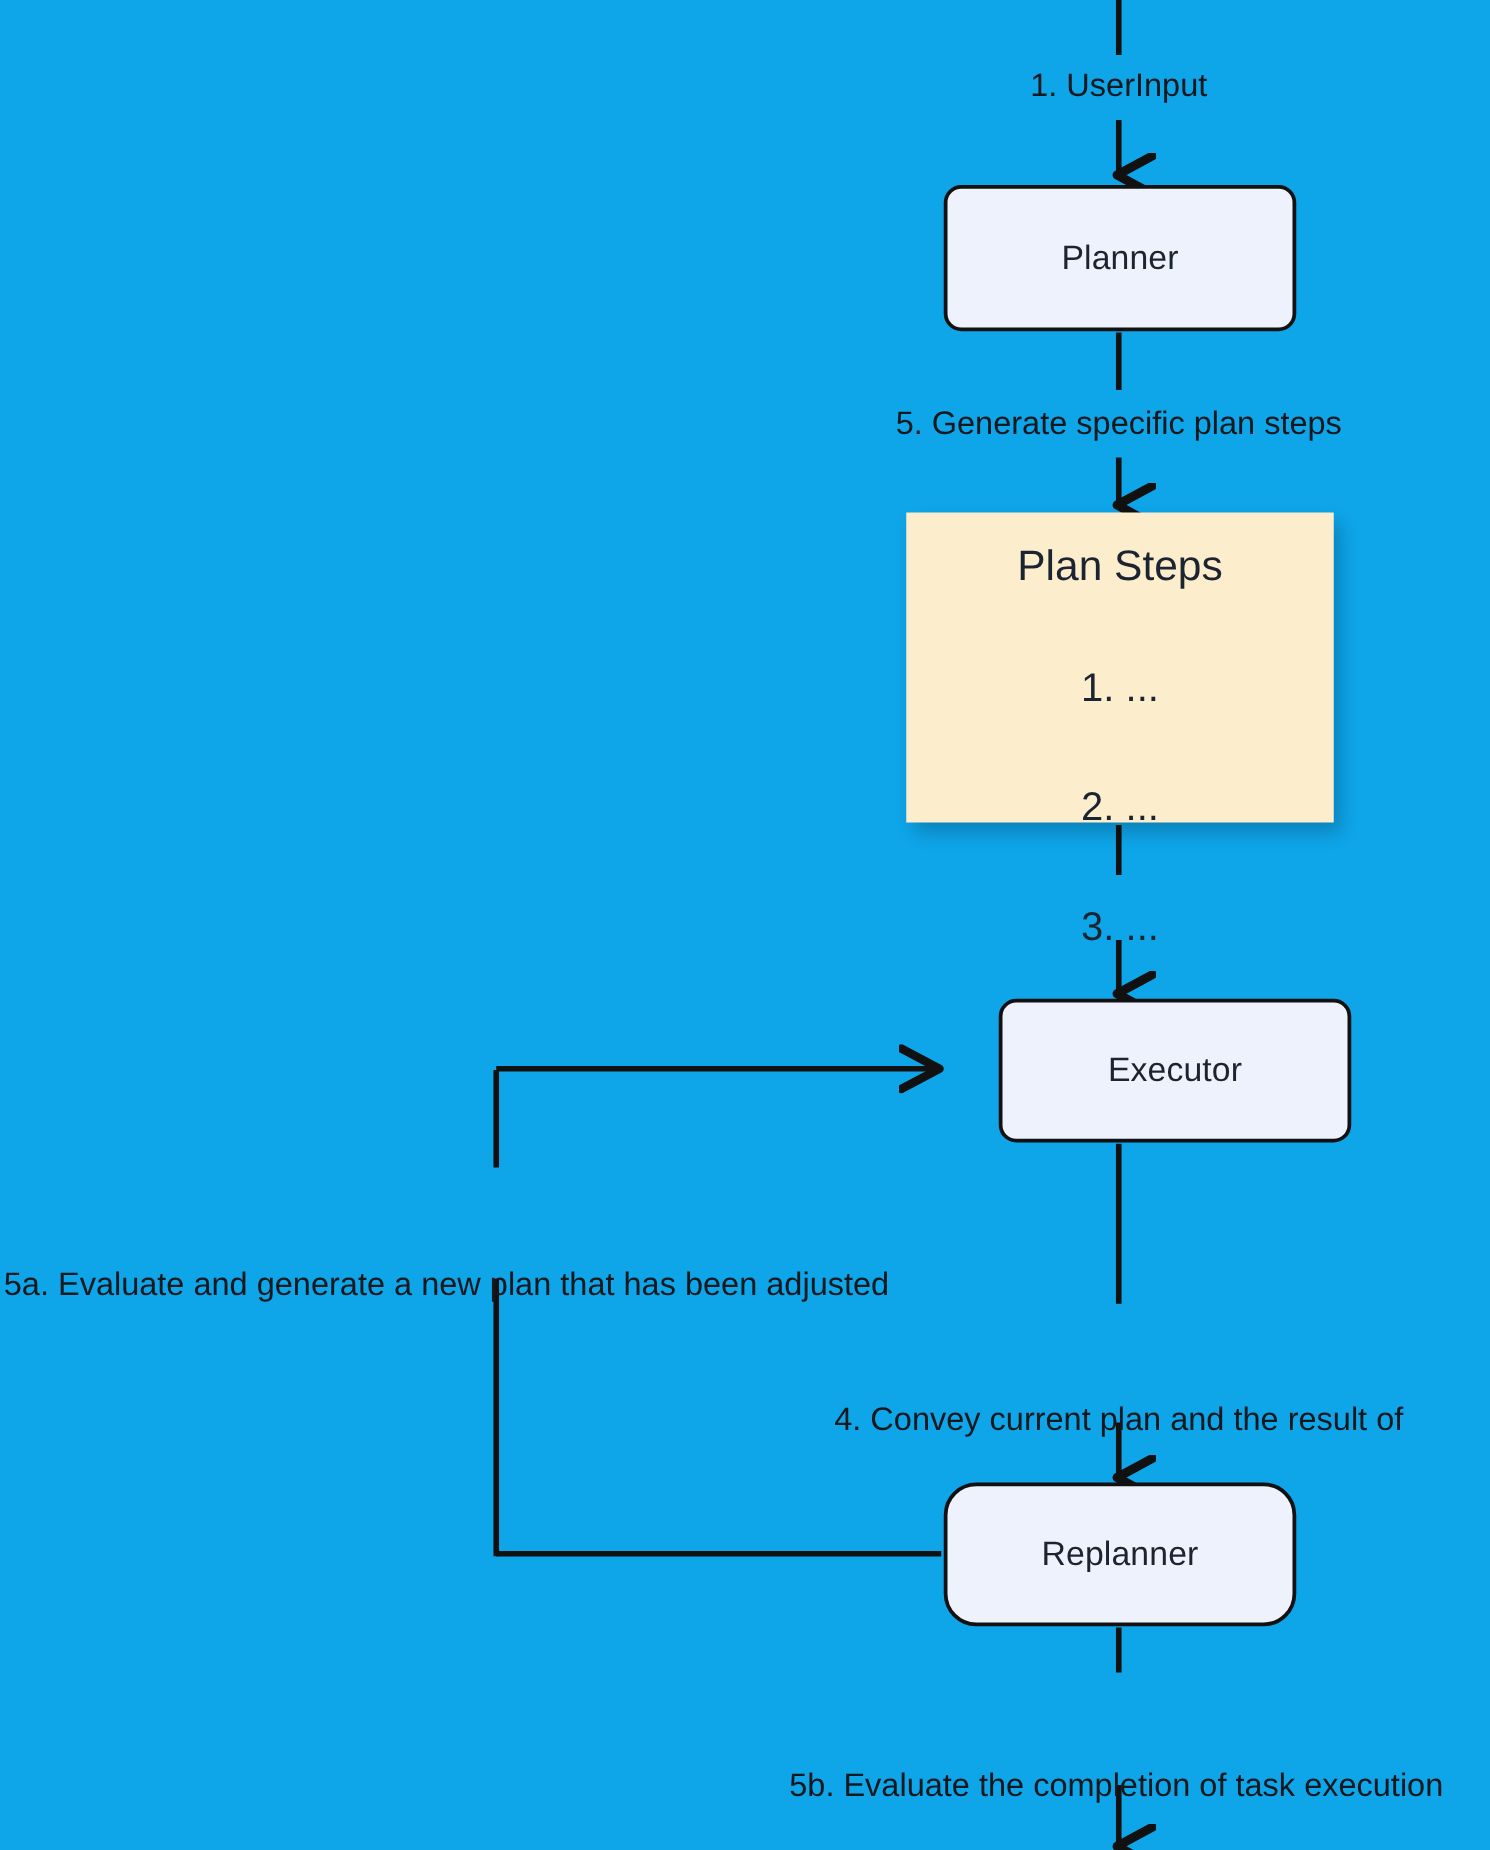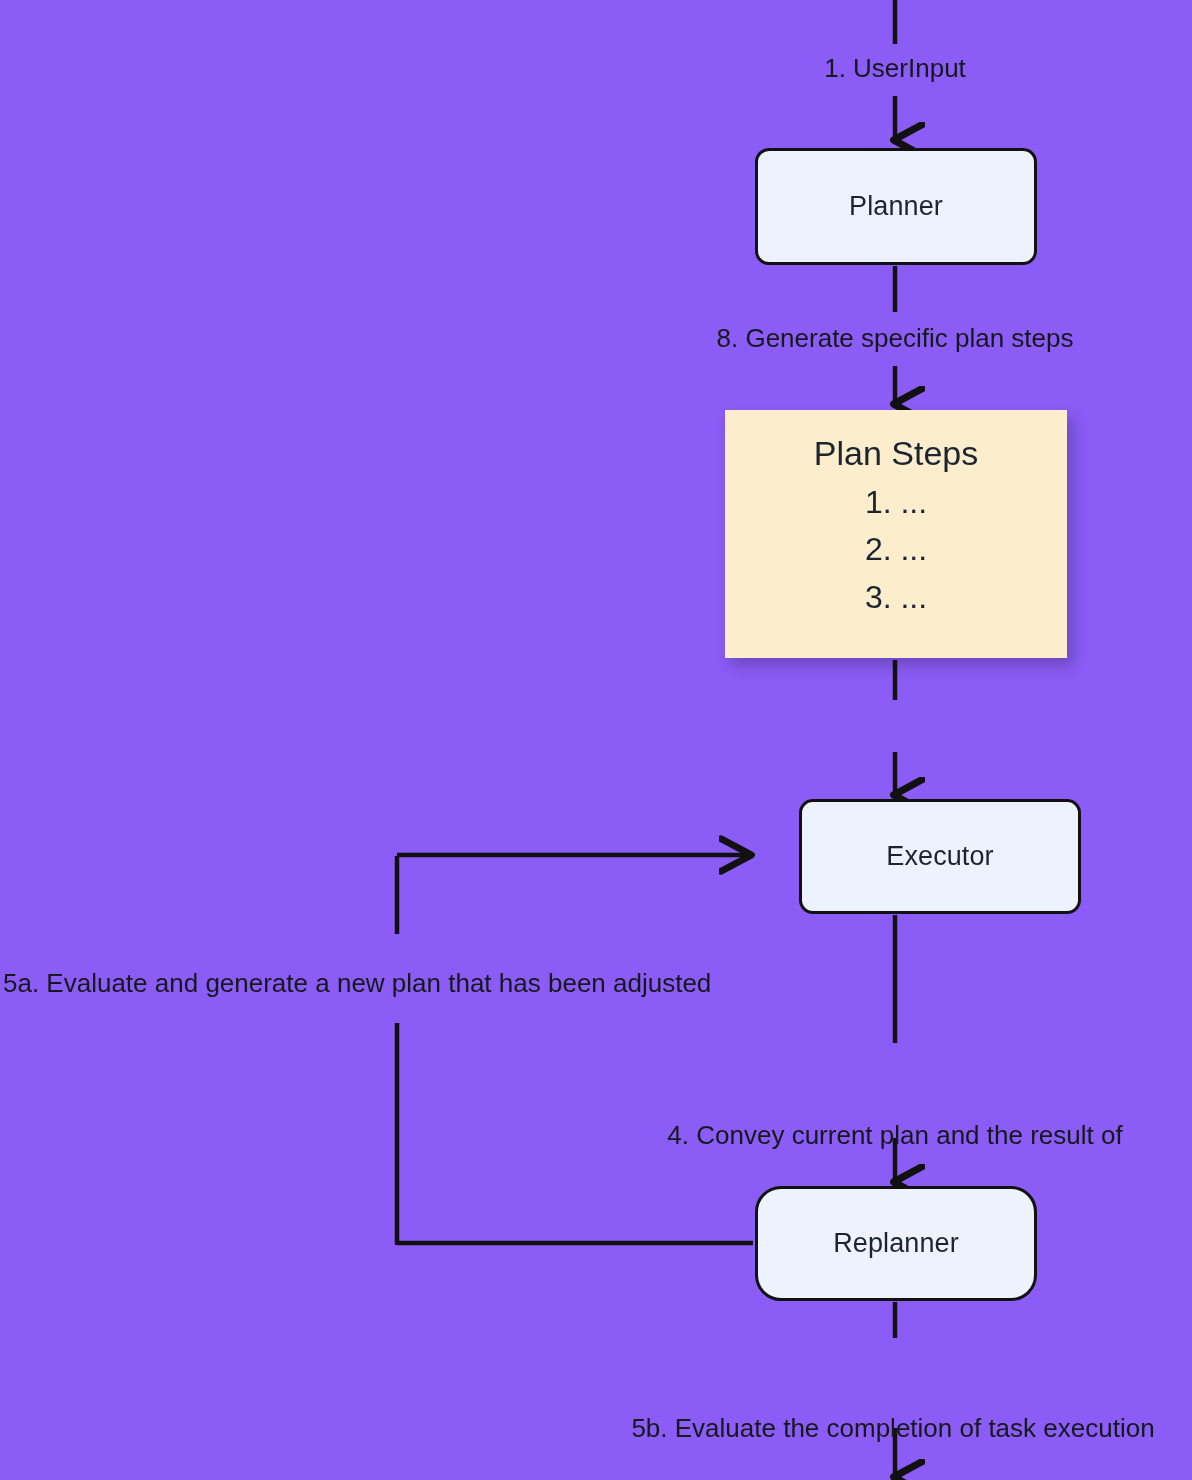--- a/index.html
+++ b/index.html
@@ -8,21 +8,21 @@
     padding: 0;
     background: #ffffff;
   }
   body {
     font-family: "Liberation Sans", "DejaVu Sans", sans-serif;
   }
   #canvas {
     position: relative;
     width: 1192px;
     height: 1480px;
-    background: #8b5cf6;
+    background: #0ea5e9;
     overflow: hidden;
   }
   #edges {
     position: absolute;
     top: 0;
     left: 0;
     width: 1192px;
     height: 1480px;
     pointer-events: none;
   }
@@ -119,42 +119,42 @@
 
     <line x1="397" y1="855" x2="748" y2="855" stroke="#111111" stroke-width="4.5" marker-end="url(#arrowhead)"></line>
 
     <line x1="895" y1="1302" x2="895" y2="1338" stroke="#111111" stroke-width="4.5"></line>
 
     <line x1="895" y1="1428" x2="895" y2="1477" stroke="#111111" stroke-width="4.5" marker-end="url(#arrowheadFilled)"></line>
   </svg>
 
   <div class="edge-label center" style="left:895px; top:52px;">1. UserInput</div>
 
-  <div class="edge-label center" style="left:895px; top:322px;">8. Generate specific plan steps</div>
+  <div class="edge-label center" style="left:895px; top:322px;">5. Generate specific plan steps</div>
 
 
   <div class="edge-label center" style="left:895px; top:1052px;">
     <div>4. Convey current plan and the result of</div>
     <div>the first step run</div>
   </div>
 
-  <div class="edge-label left" style="left:3px; top:900px;">
+  <div class="edge-label left" style="left:3px; top:944px;">
     <div>5a. Evaluate and generate a new plan that has been adjusted</div>
   </div>
 
   <div class="edge-label center" style="left:893px; top:1345px;">
     <div>5b. Evaluate the completion of task execution</div>
     
   </div>
 
   <div class="node node-rounded" style="left:755px; top:148px; width:282px; height:117px;">
     <span>Planner</span>
   </div>
 
-  <div class="node node-note" style="left:725px; top:410px; width:342px; height:248px;">
+  <div class="node node-note" style="left:725px; top:410px; width:342px; height:248px;gap:48px;">
     <div class="note-title">Plan Steps</div>
     <div class="note-item">1. ...</div>
     <div class="note-item">2. ...</div>
     <div class="note-item">3. ...</div>
   </div>
 
   <div class="node node-rounded" style="left:755px; top:799px; width:282px; height:115px;margin-left:44px;">
     <span>Executor</span>
   </div>
 

